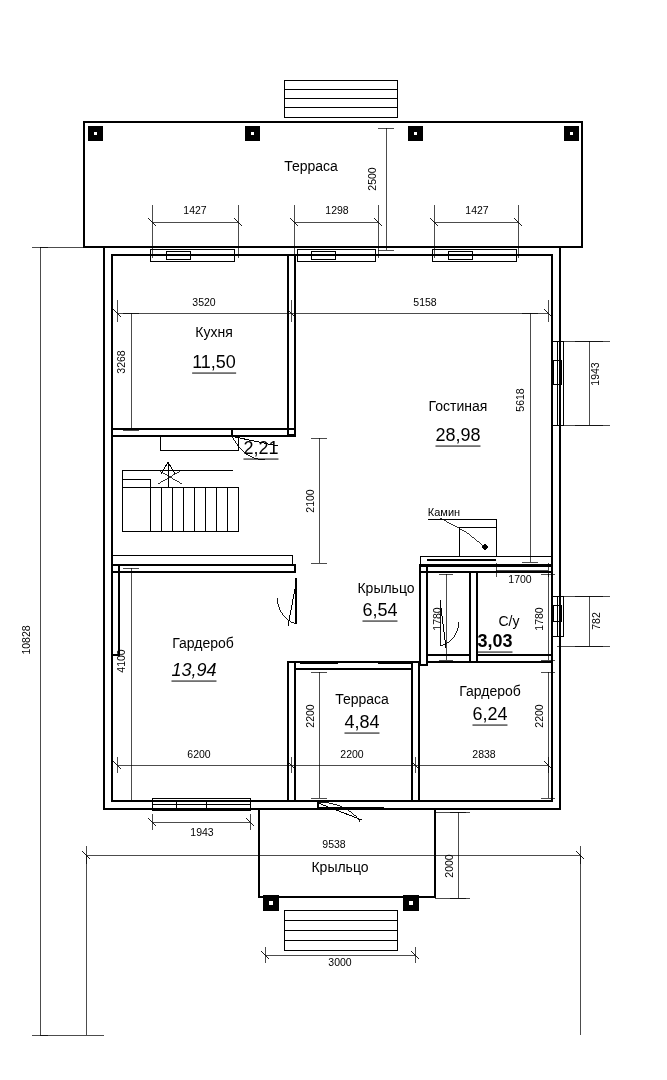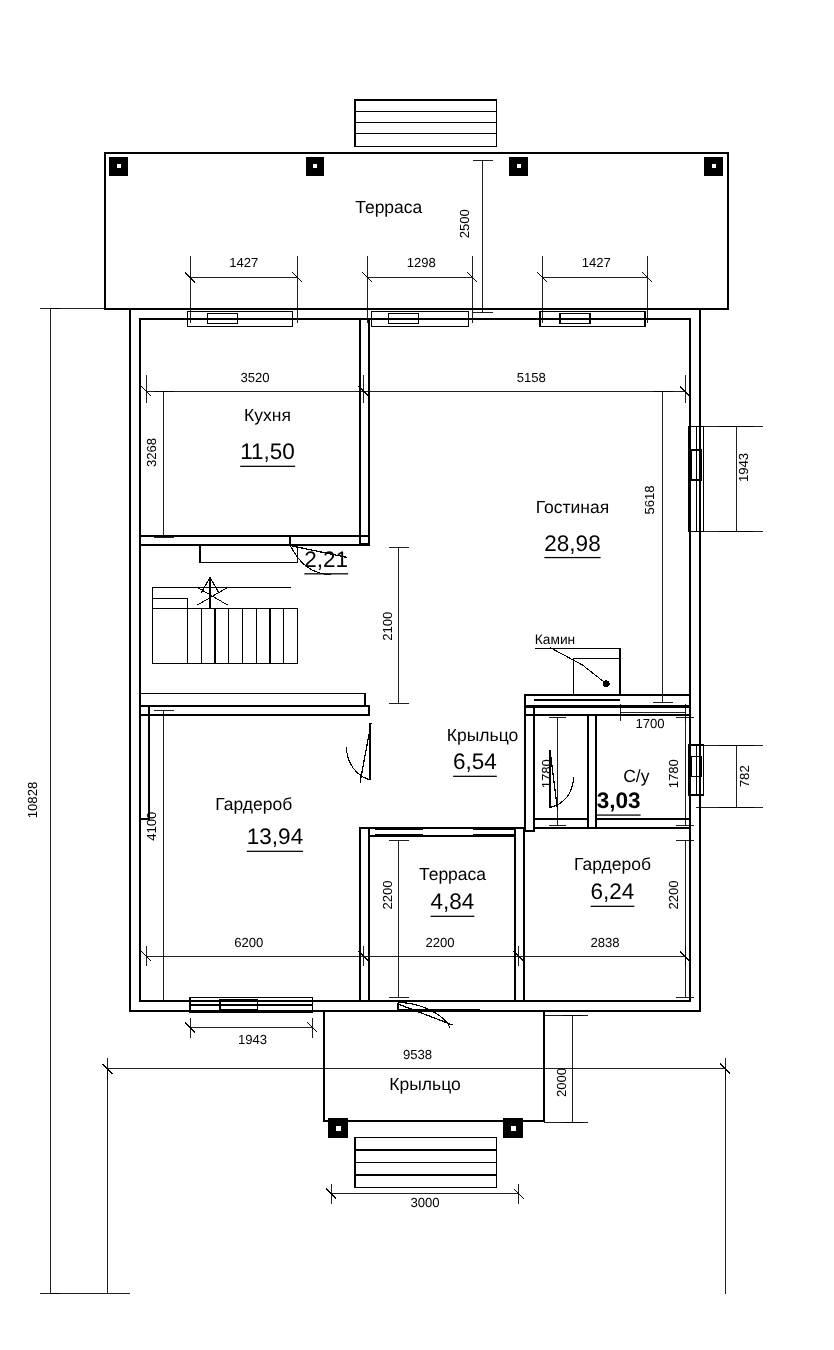--- a/index.html
+++ b/index.html
@@ -355,21 +355,21 @@
 
 <div class="lbl room-name" style="left:311px; top:166px;">Терраса</div>
 
 <div class="lbl room-name" style="left:214px; top:332px;">Кухня</div>
 <div class="lbl room-area" style="left:214px; top:362px;"><span class="room-area-u">11,50</span></div>
 
 <div class="lbl room-name" style="left:458px; top:406px;">Гостиная</div>
 <div class="lbl room-area" style="left:458px; top:435px;text-align:right;"><span class="room-area-u">28,98</span></div>
 
 <div class="lbl room-name" style="left:203px; top:643px;">Гардероб</div>
-<div class="lbl room-area" style="left:220px; top:670px;"><span class="room-area-u">13,94</span></div>
+<div class="lbl room-area" style="left:194px; top:670px;font-style:italic;"><span class="room-area-u">13,94</span></div>
 
 <div class="lbl room-name" style="left:386px; top:588px;">Крыльцо</div>
 <div class="lbl room-area" style="left:380px; top:610px;"><span class="room-area-u">6,54</span></div>
 
 <div class="lbl room-name" style="left:509px; top:621px;">С/у</div>
 <div class="lbl room-area" style="left:495px; top:641px;font-weight:bold;"><span class="room-area-u">3,03</span></div>
 
 <div class="lbl room-name" style="left:362px; top:699px;">Терраса</div>
 <div class="lbl room-area" style="left:362px; top:722px;text-align:right;"><span class="room-area-u">4,84</span></div>
 

